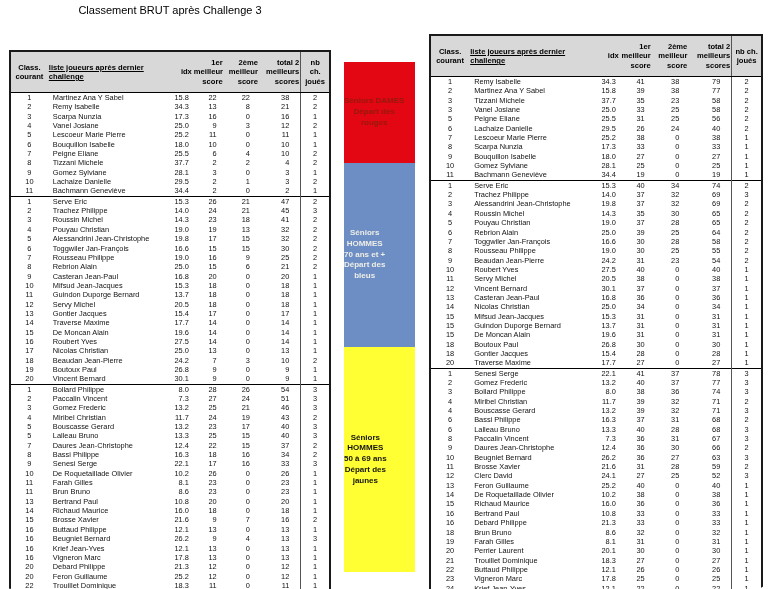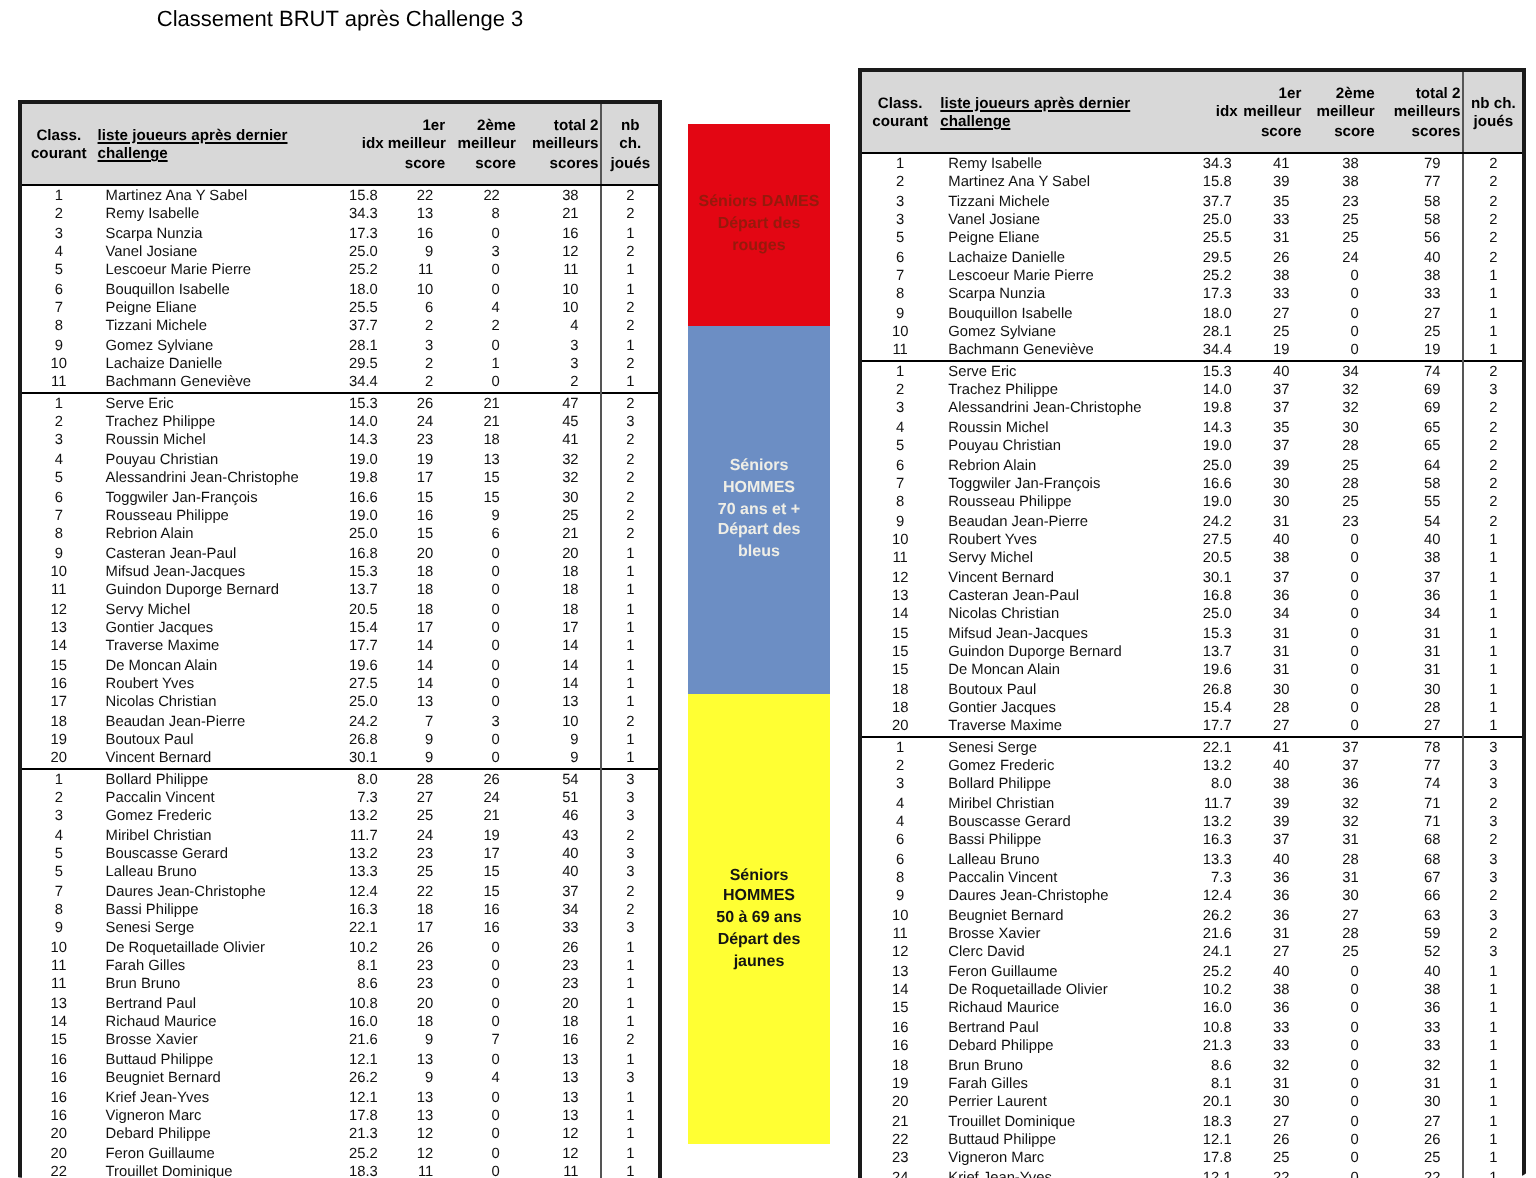--- a/index.html
+++ b/index.html
@@ -16,21 +16,21 @@
   tbody.sec{border-top:1.8px solid #000;}
   .c0{width:11.5%;text-align:center;}
   .c1{width:36%;text-align:left;padding-left:5px;}
   .c2{width:10.5%;text-align:right;padding-right:4px;}
   .c3{width:9.5%;text-align:right;padding-right:7px;}
   .c4{width:11%;text-align:right;padding-right:9px;}
   .c5{width:13%;text-align:right;padding-right:11px;}
   .c6{width:8.5%;text-align:center;border-left:1px solid #555;}
   th.c1{padding-left:1px;text-decoration:underline;}
   th.c2,th.c3,th.c4,th.c5{text-align:right;padding-right:1px;}
-  .cat{position:absolute;left:344px;width:71px;display:flex;align-items:center;justify-content:center;
+  .cat{position:absolute;left:344px;width:71px;display:flex;align-items:center;justify-content:flex-start;
        text-align:center;font-weight:bold;font-size:8px;line-height:1.35;}
 </style>
 </head>
 <body>
 
 <div class="stage">
 
   <section class="panel panel-brut">
     <div class="tbl-title">Classement BRUT après Challenge 3</div>
     <table>

